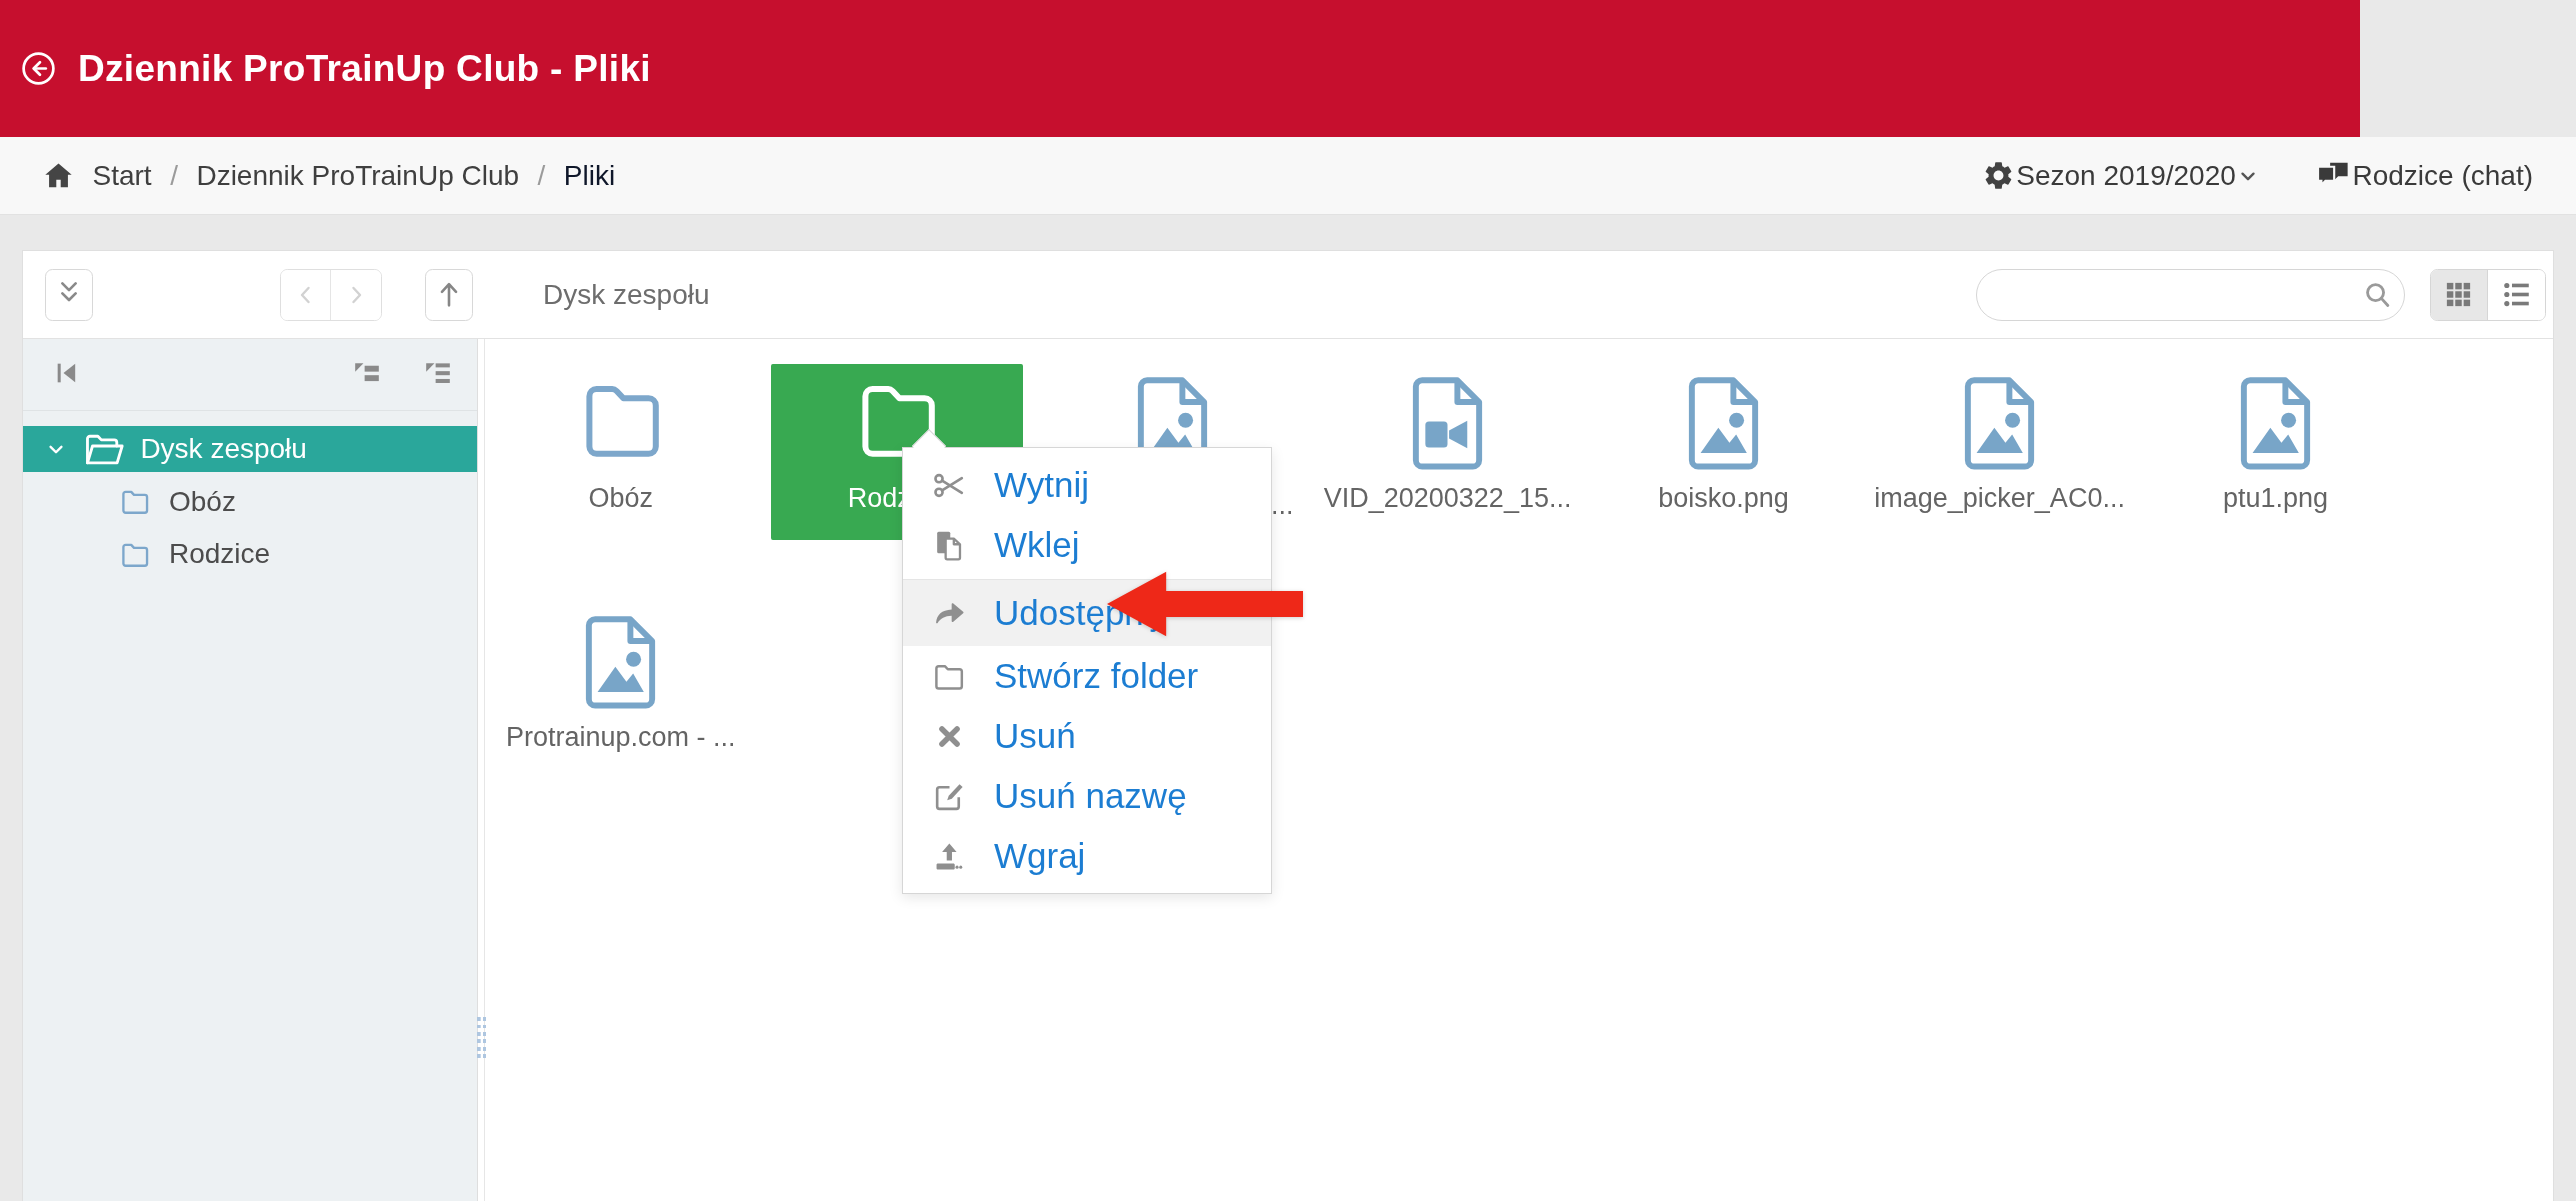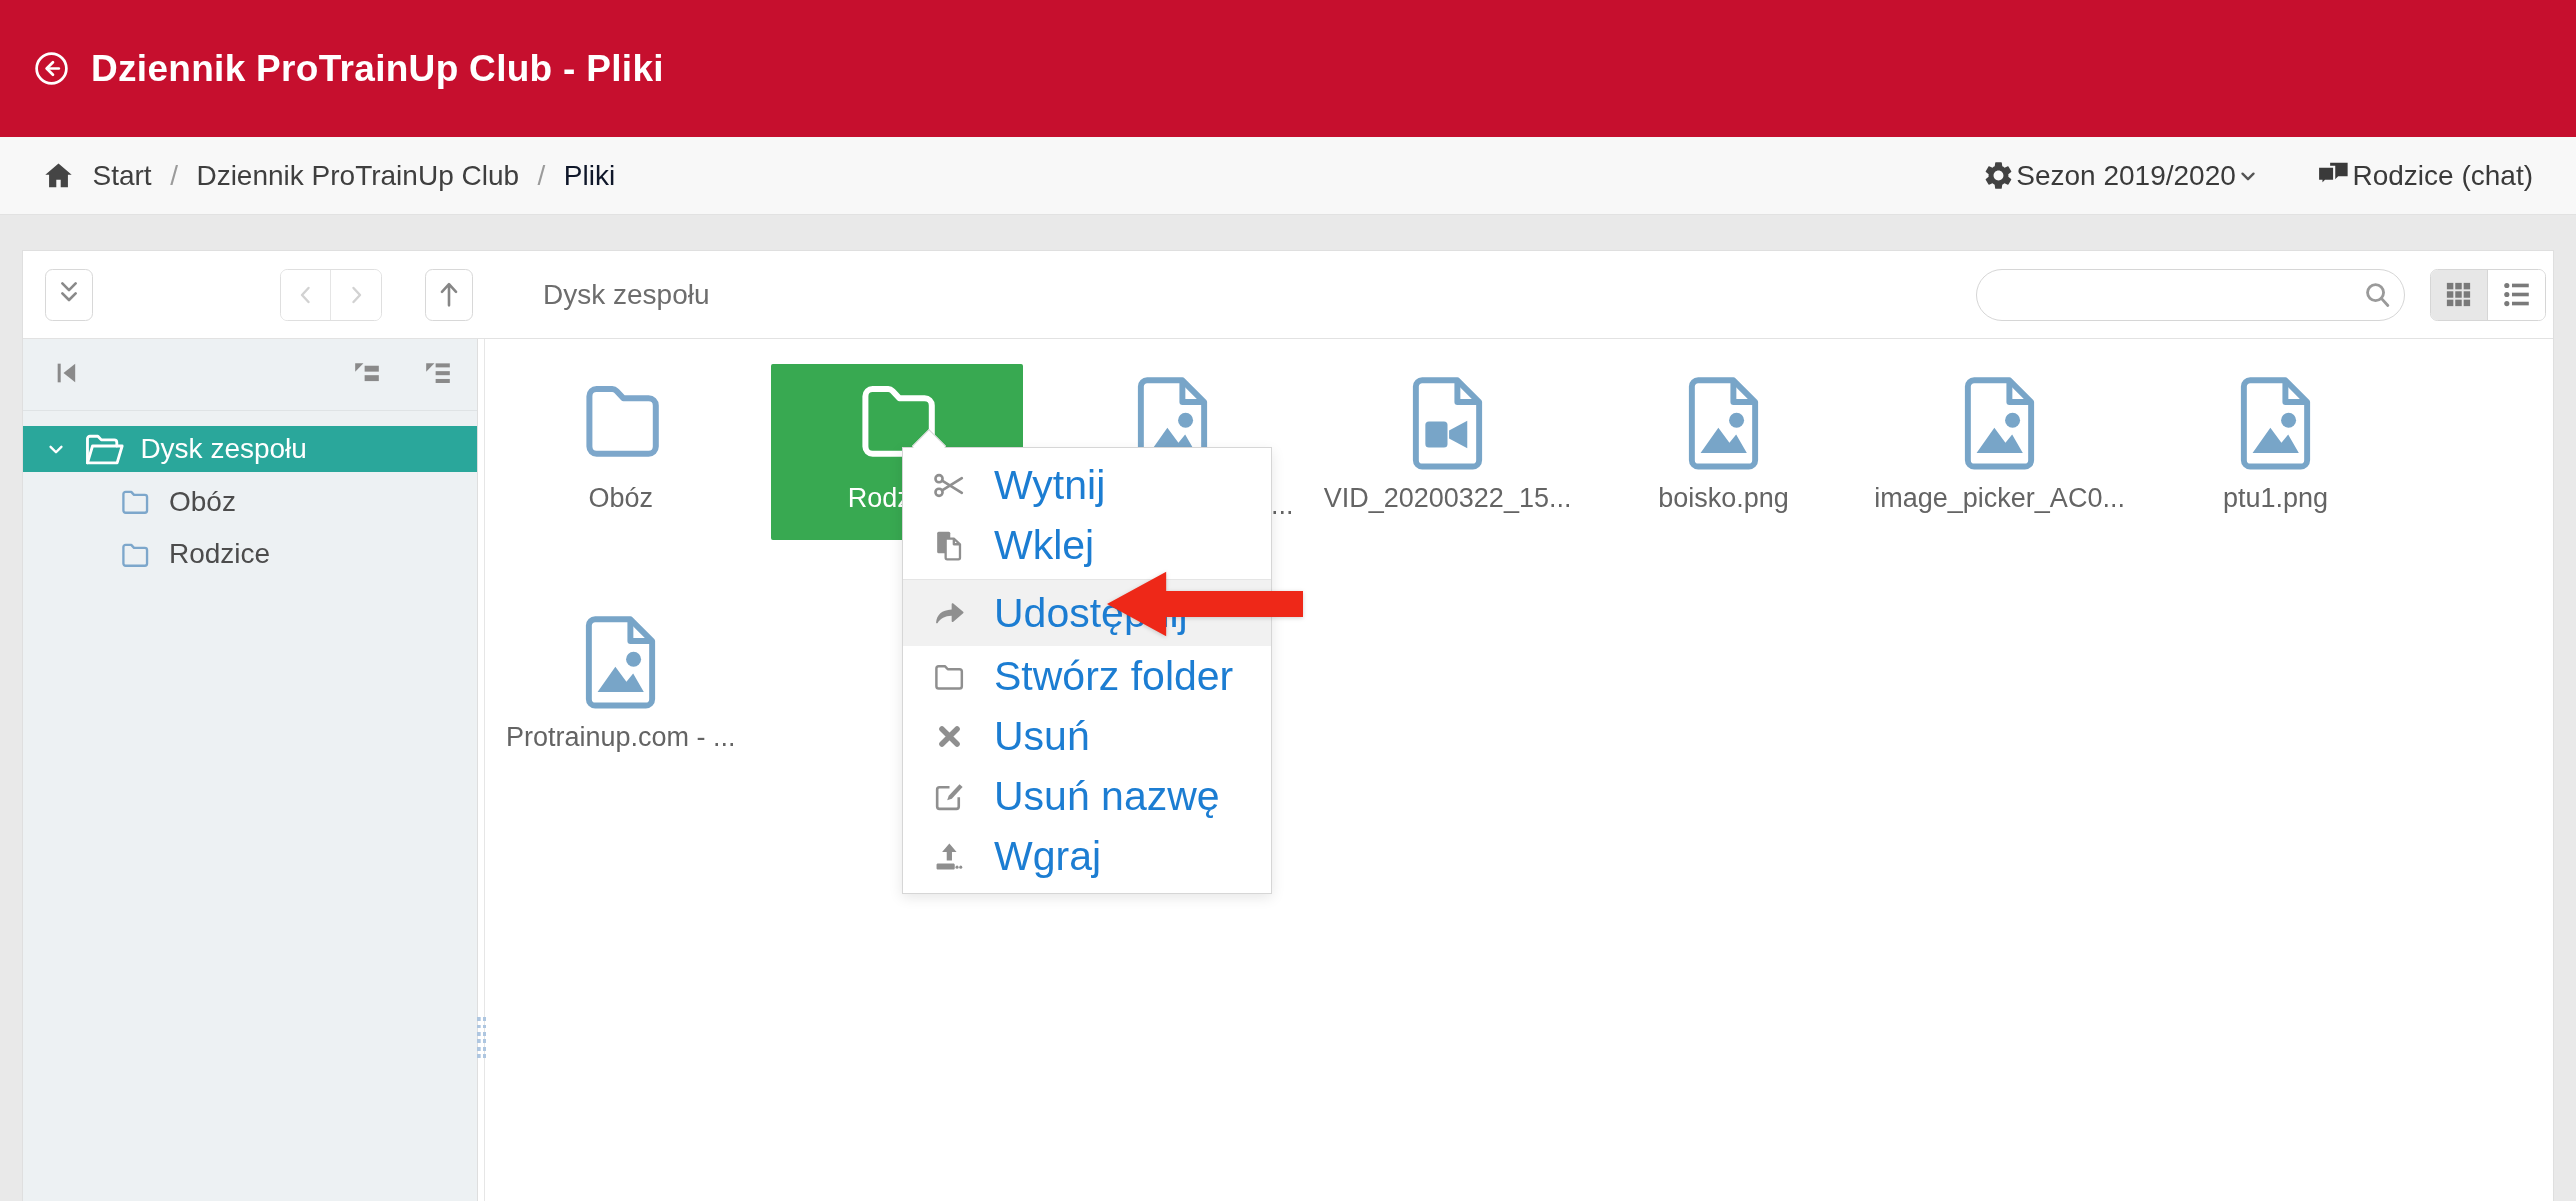--- a/index.html
+++ b/index.html
@@ -1,21 +1,21 @@
 <!DOCTYPE html>
 <html style="font-size:15px"><head>
 <meta charset="utf-8">
 <style>
   * { margin:0; padding:0; box-sizing:border-box; }
   html,body { width:2576px; height:1201px; overflow:hidden;
     font-family:"Liberation Sans", sans-serif; background:#e9e9e9; position:relative; }
 
   
-  .app-header { position:absolute; left:0; top:0; width:2576px; height:137px;
-    background:#c60f2e; display:flex; align-items:center; padding-left:34px; gap:22px; }
+  .app-header { position:absolute; left:0; top:0; width:2360px; height:137px;
+    background:#c60f2e; display:flex; align-items:center; padding-left:21px; gap:22px; }
   .app-title { color:#fff; font-size:37px; font-weight:bold; letter-spacing:0.3px; }
 
   
   .crumb-bar { position:absolute; left:0; top:137px; width:2576px; height:78px;
     background:#f8f8f8; border-bottom:1.9px solid #e2e2e2; display:flex; align-items:center;
     padding:0 43px; font-size:28px; color:#3f3f3f; }
   .crumb-left { display:flex; align-items:center; gap:18.5px; }
   .crumb-sep { color:#9b9b9b; }
   .crumb-current { color:#0f172a; }
   .crumb-right { margin-left:auto; display:flex; align-items:center; gap:16.7px; color:#3a3a3a; }
@@ -78,21 +78,21 @@
   .s6 { left:1665px; top:25px; }
   .r2 { left:10.2px; top:264px; }
   .label-offset { position:absolute; left:217px; top:126px; margin:0; }
 
   
   .context-menu { position:absolute; left:902px; top:447px; width:370px; background:#fff;
     border:1.9px solid #d6d6d6; box-shadow:0 3.7px 13px rgba(0,0,0,.10); z-index:10; padding:7.4px 0; }
   .menu-notch { position:absolute; left:917px; top:434px; width:24px; height:24px; background:#fff;
     transform:rotate(45deg); border-left:1.9px solid #d6d6d6; border-top:1.9px solid #d6d6d6; z-index:11; }
   .menu-item { height:60px; display:flex; align-items:center; gap:24px; padding-left:26px;
-    font-size:41px; color:#1c7dd2; cursor:pointer; }
+    font-size:35px; color:#1c7dd2; cursor:pointer; }
   .menu-item.highlighted { background:#f1f1f1; height:66px; }
   .menu-sep { border-top:1.9px solid #e5e5e5; margin-top:3.7px; }
   .mi-icon { width:41px; display:flex; align-items:center; justify-content:center; }
 
   .red-arrow { position:absolute; left:1107px; top:566px; z-index:12;
     filter:drop-shadow(0 1.9px 1.9px rgba(0,0,0,.18)); }
 
   
   .resize-handle { position:absolute; right:-9.3px; top:675px; width:9.3px; height:44px; z-index:6;
     background-image:repeating-linear-gradient(0deg,#aec6e0 0 3.7px,transparent 3.7px 7.4px),

